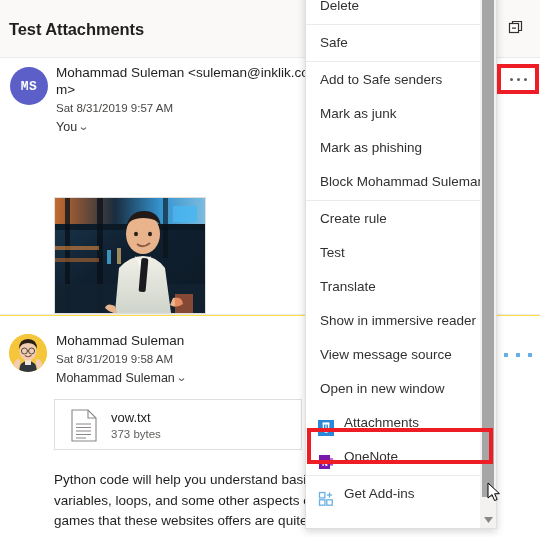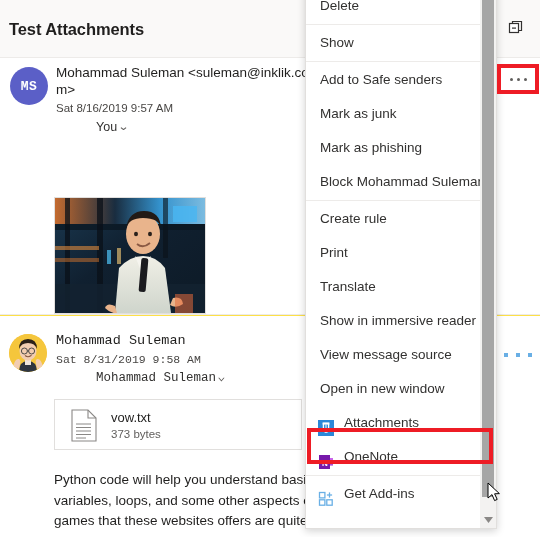--- a/index.html
+++ b/index.html
@@ -90,21 +90,20 @@
     font-size: 11.5px;
     color: #484644;
     margin-top: 3px;
     line-height: 15px;
   }
   .recipients-line {
     font-size: 12.5px;
     color: #323130;
     margin-top: 2px;
     line-height: 16px;
-    margin-left: 40px;
   }
   .chev {
     display: inline-block;
     color: #605e5c;
     font-size: 11px;
     transform: scaleX(1.25);
     margin-left: 2px;
     vertical-align: 1px;
   }
 
@@ -134,21 +133,21 @@
     background: #fff;
   }
   .avatar-photo {
     position: absolute;
     left: 9px; top: 18px;
     width: 38px; height: 38px;
     border-radius: 50%;
     overflow: hidden;
     background: #f7c948;
   }
-  #msg2 .msg-meta { top: 16px; font-family: Liberation Mono, monospace; }
+  #msg2 .msg-meta { top: 16px; }
 
   
   #attach-card {
     position: absolute;
     left: 54px; top: 399px;
     width: 248px; height: 51px;
     border: 1px solid #e1dfdd;
     background: #fff;
     box-sizing: border-box;
     cursor: pointer;
@@ -299,21 +298,21 @@
           <rect x="4" y="8.5" width="4" height="1.2" fill="#323130"></rect>
         </svg>
       </span>
     </div>
   </div>
 
   <div id="msg1">
     <div class="avatar-initials">MS</div>
     <div class="msg-meta">
       <div class="sender-line">Mohammad Suleman &lt;suleman@inklik.com&gt;</div>
-      <div class="datetime-line">Sat 8/16/2019 9:57 AM</div>
+      <div class="datetime-line">Sat 8/31/2019 9:57 AM</div>
       <div class="recipients-line">
         <span>You</span><span class="chev">⌄</span>
       </div>
     </div>
 
     <div id="msg1-image">
       <svg width="150" height="115" viewBox="0 0 150 115" preserveAspectRatio="none">
         <defs>
           <linearGradient id="bgsky" x1="0" y1="0" x2="1" y2="1">
             <stop offset="0%" stop-color="#1b3a52"></stop>
@@ -409,29 +408,29 @@
     <i></i>
     <i></i>
     <i></i>
   </div>
 </div>
 
 <div id="context-menu">
   <div id="menu-items">
       <div class="menu-item"><span>Delete</span></div>
       <div class="menu-divider"></div>
-      <div class="menu-item"><span>Show</span></div>
+      <div class="menu-item"><span>Safe</span></div>
       <div class="menu-divider"></div>
       <div class="menu-item"><span>Add to Safe senders</span></div>
       <div class="menu-item"><span>Mark as junk</span></div>
       <div class="menu-item"><span>Mark as phishing</span></div>
       <div class="menu-item"><span>Block Mohammad Suleman</span></div>
       <div class="menu-divider"></div>
       <div class="menu-item"><span>Create rule</span></div>
-      <div class="menu-item"><span>Print</span></div>
+      <div class="menu-item"><span>Test</span></div>
       <div class="menu-item"><span>Translate</span></div>
       <div class="menu-item"><span>Show in immersive reader</span></div>
       <div class="menu-item"><span>View message source</span></div>
       <div class="menu-item"><span>Open in new window</span></div>
       <div class="menu-item has-icon"><span class="mi-icon"><svg width="16" height="16" viewBox="0 0 16 16">
             <rect x="0" y="0" width="16" height="16" fill="#2b88d8"></rect>
             <path d="M5.4 3.2 v6.3 a2.6 2.6 0 0 0 5.2 0 V3.2" fill="none" stroke="#ffffff" stroke-width="1.3"></path>
             <rect x="4.6" y="2.4" width="6.8" height="2.2" fill="#ffffff"></rect>
             <line x1="8" y1="4.6" x2="8" y2="12.6" stroke="#ffffff" stroke-width="1"></line>
           </svg></span><span>Attachments</span></div>

